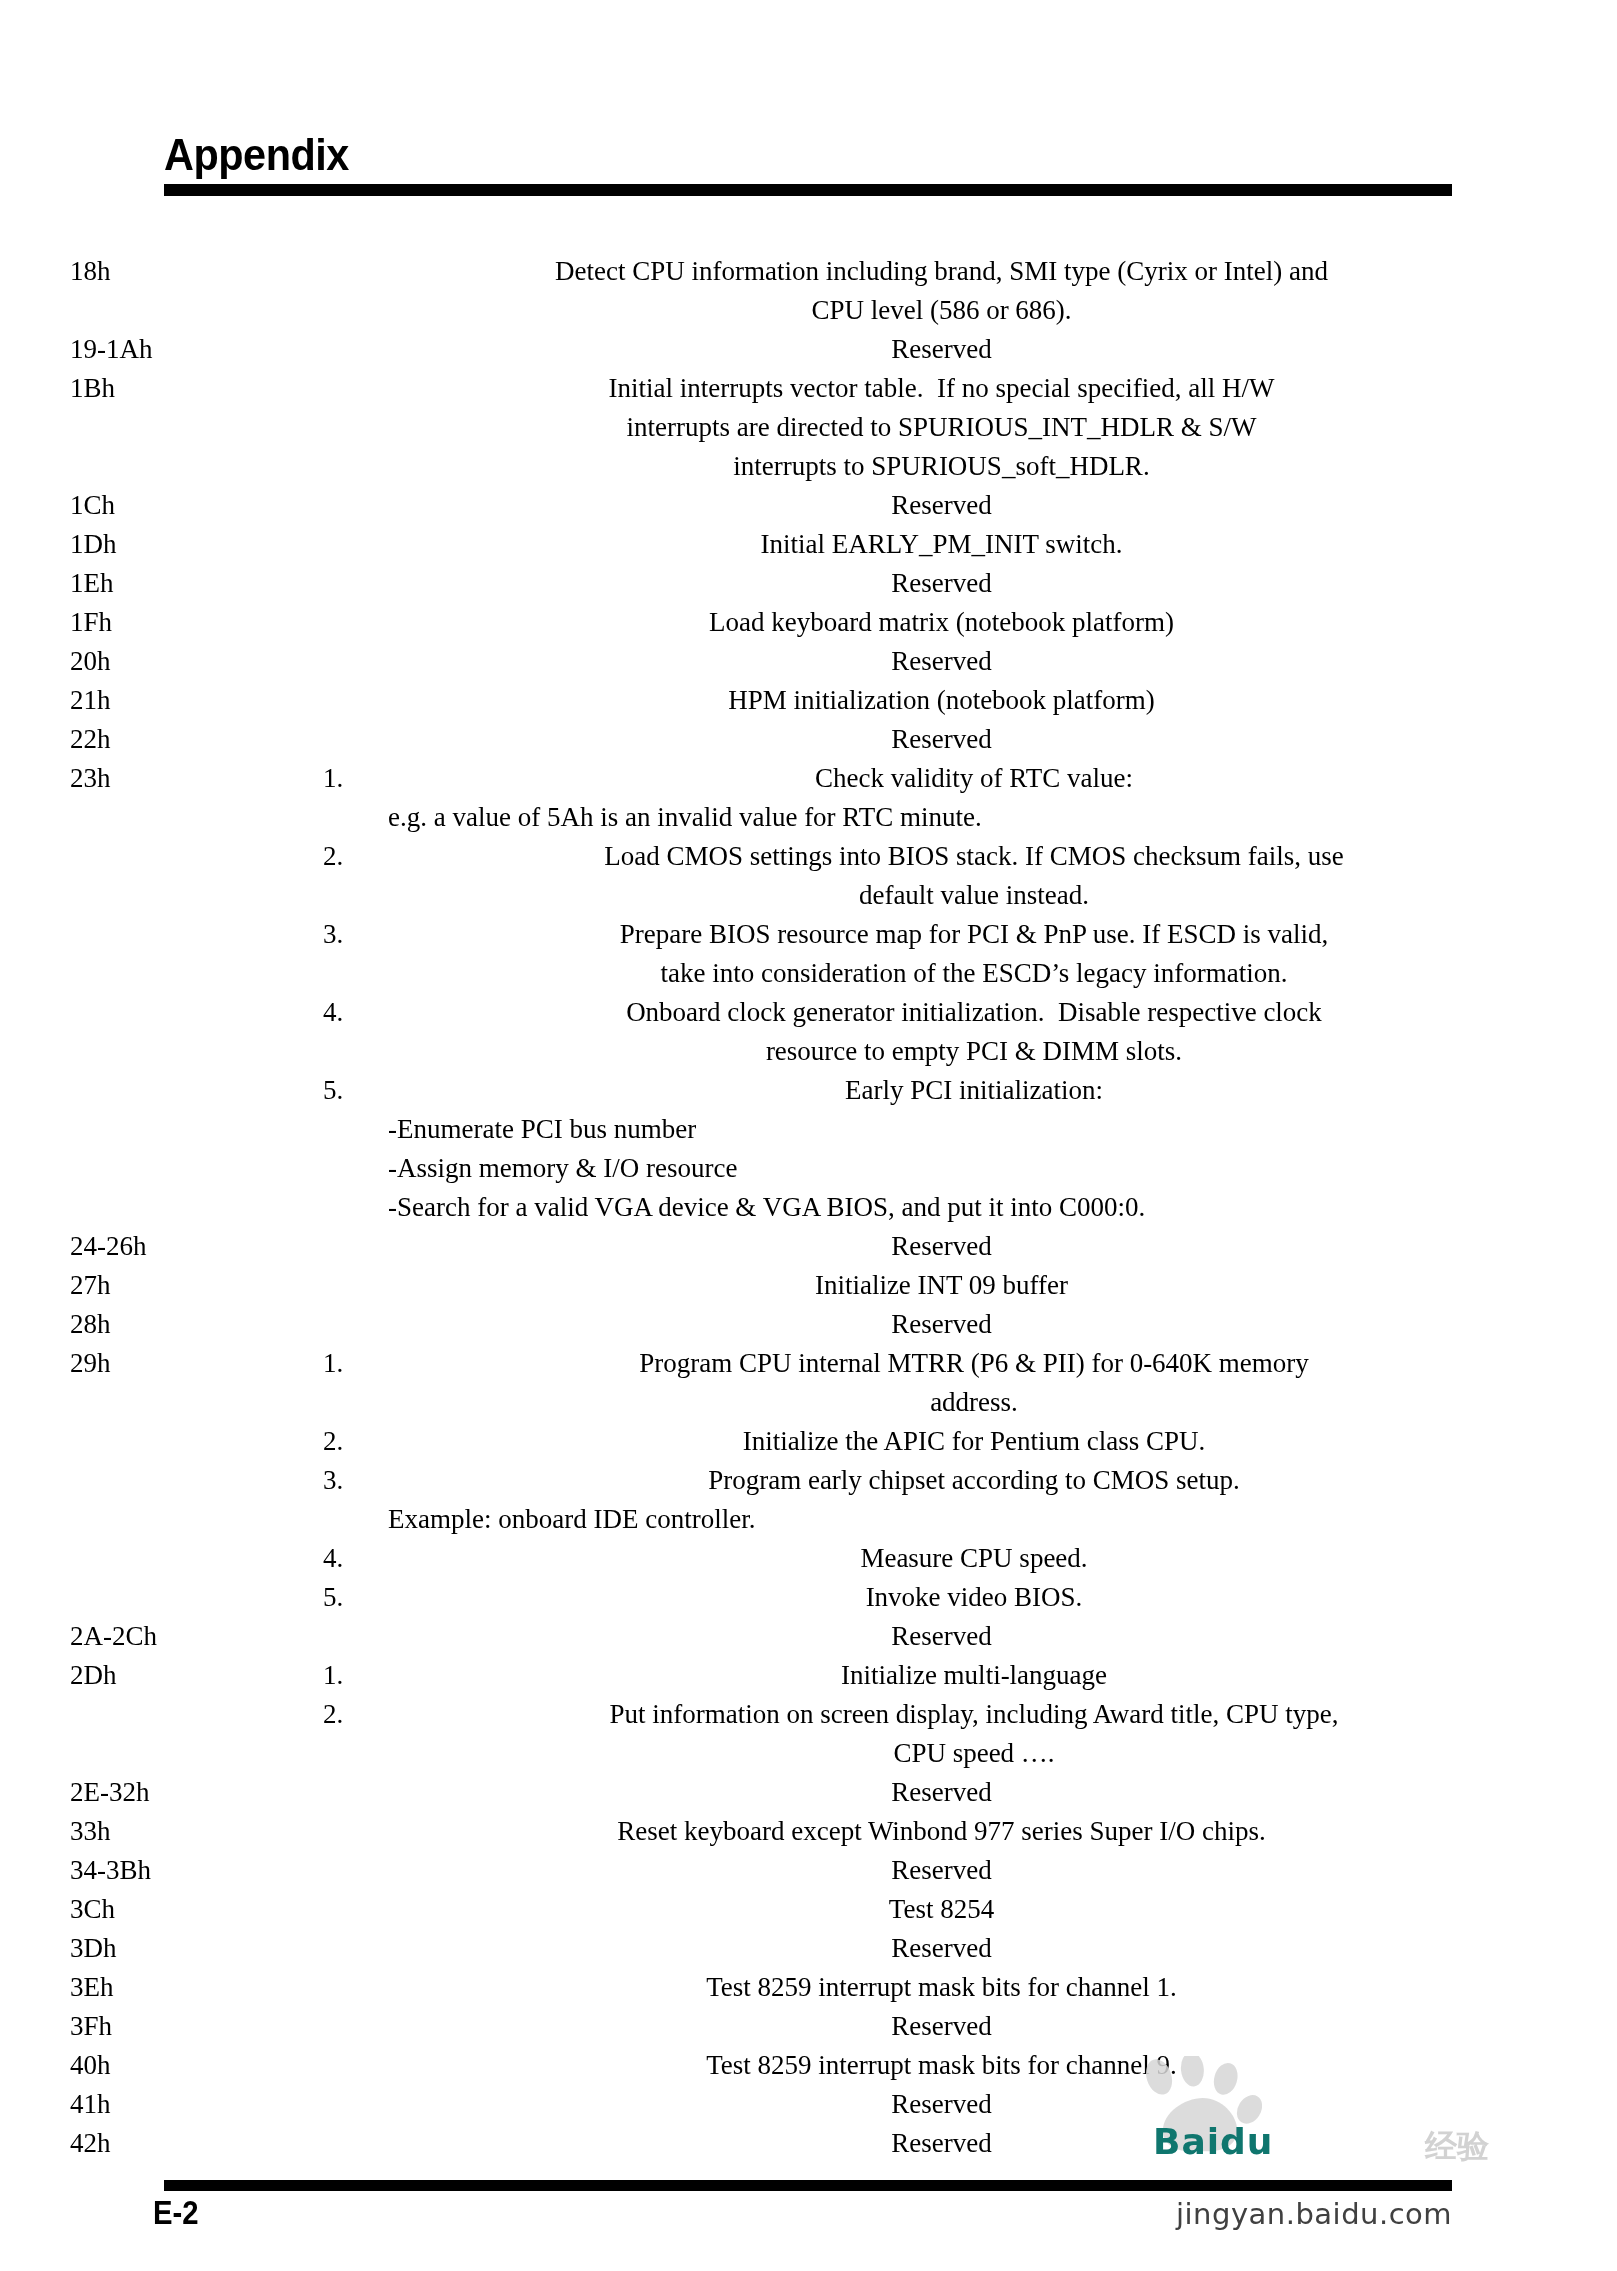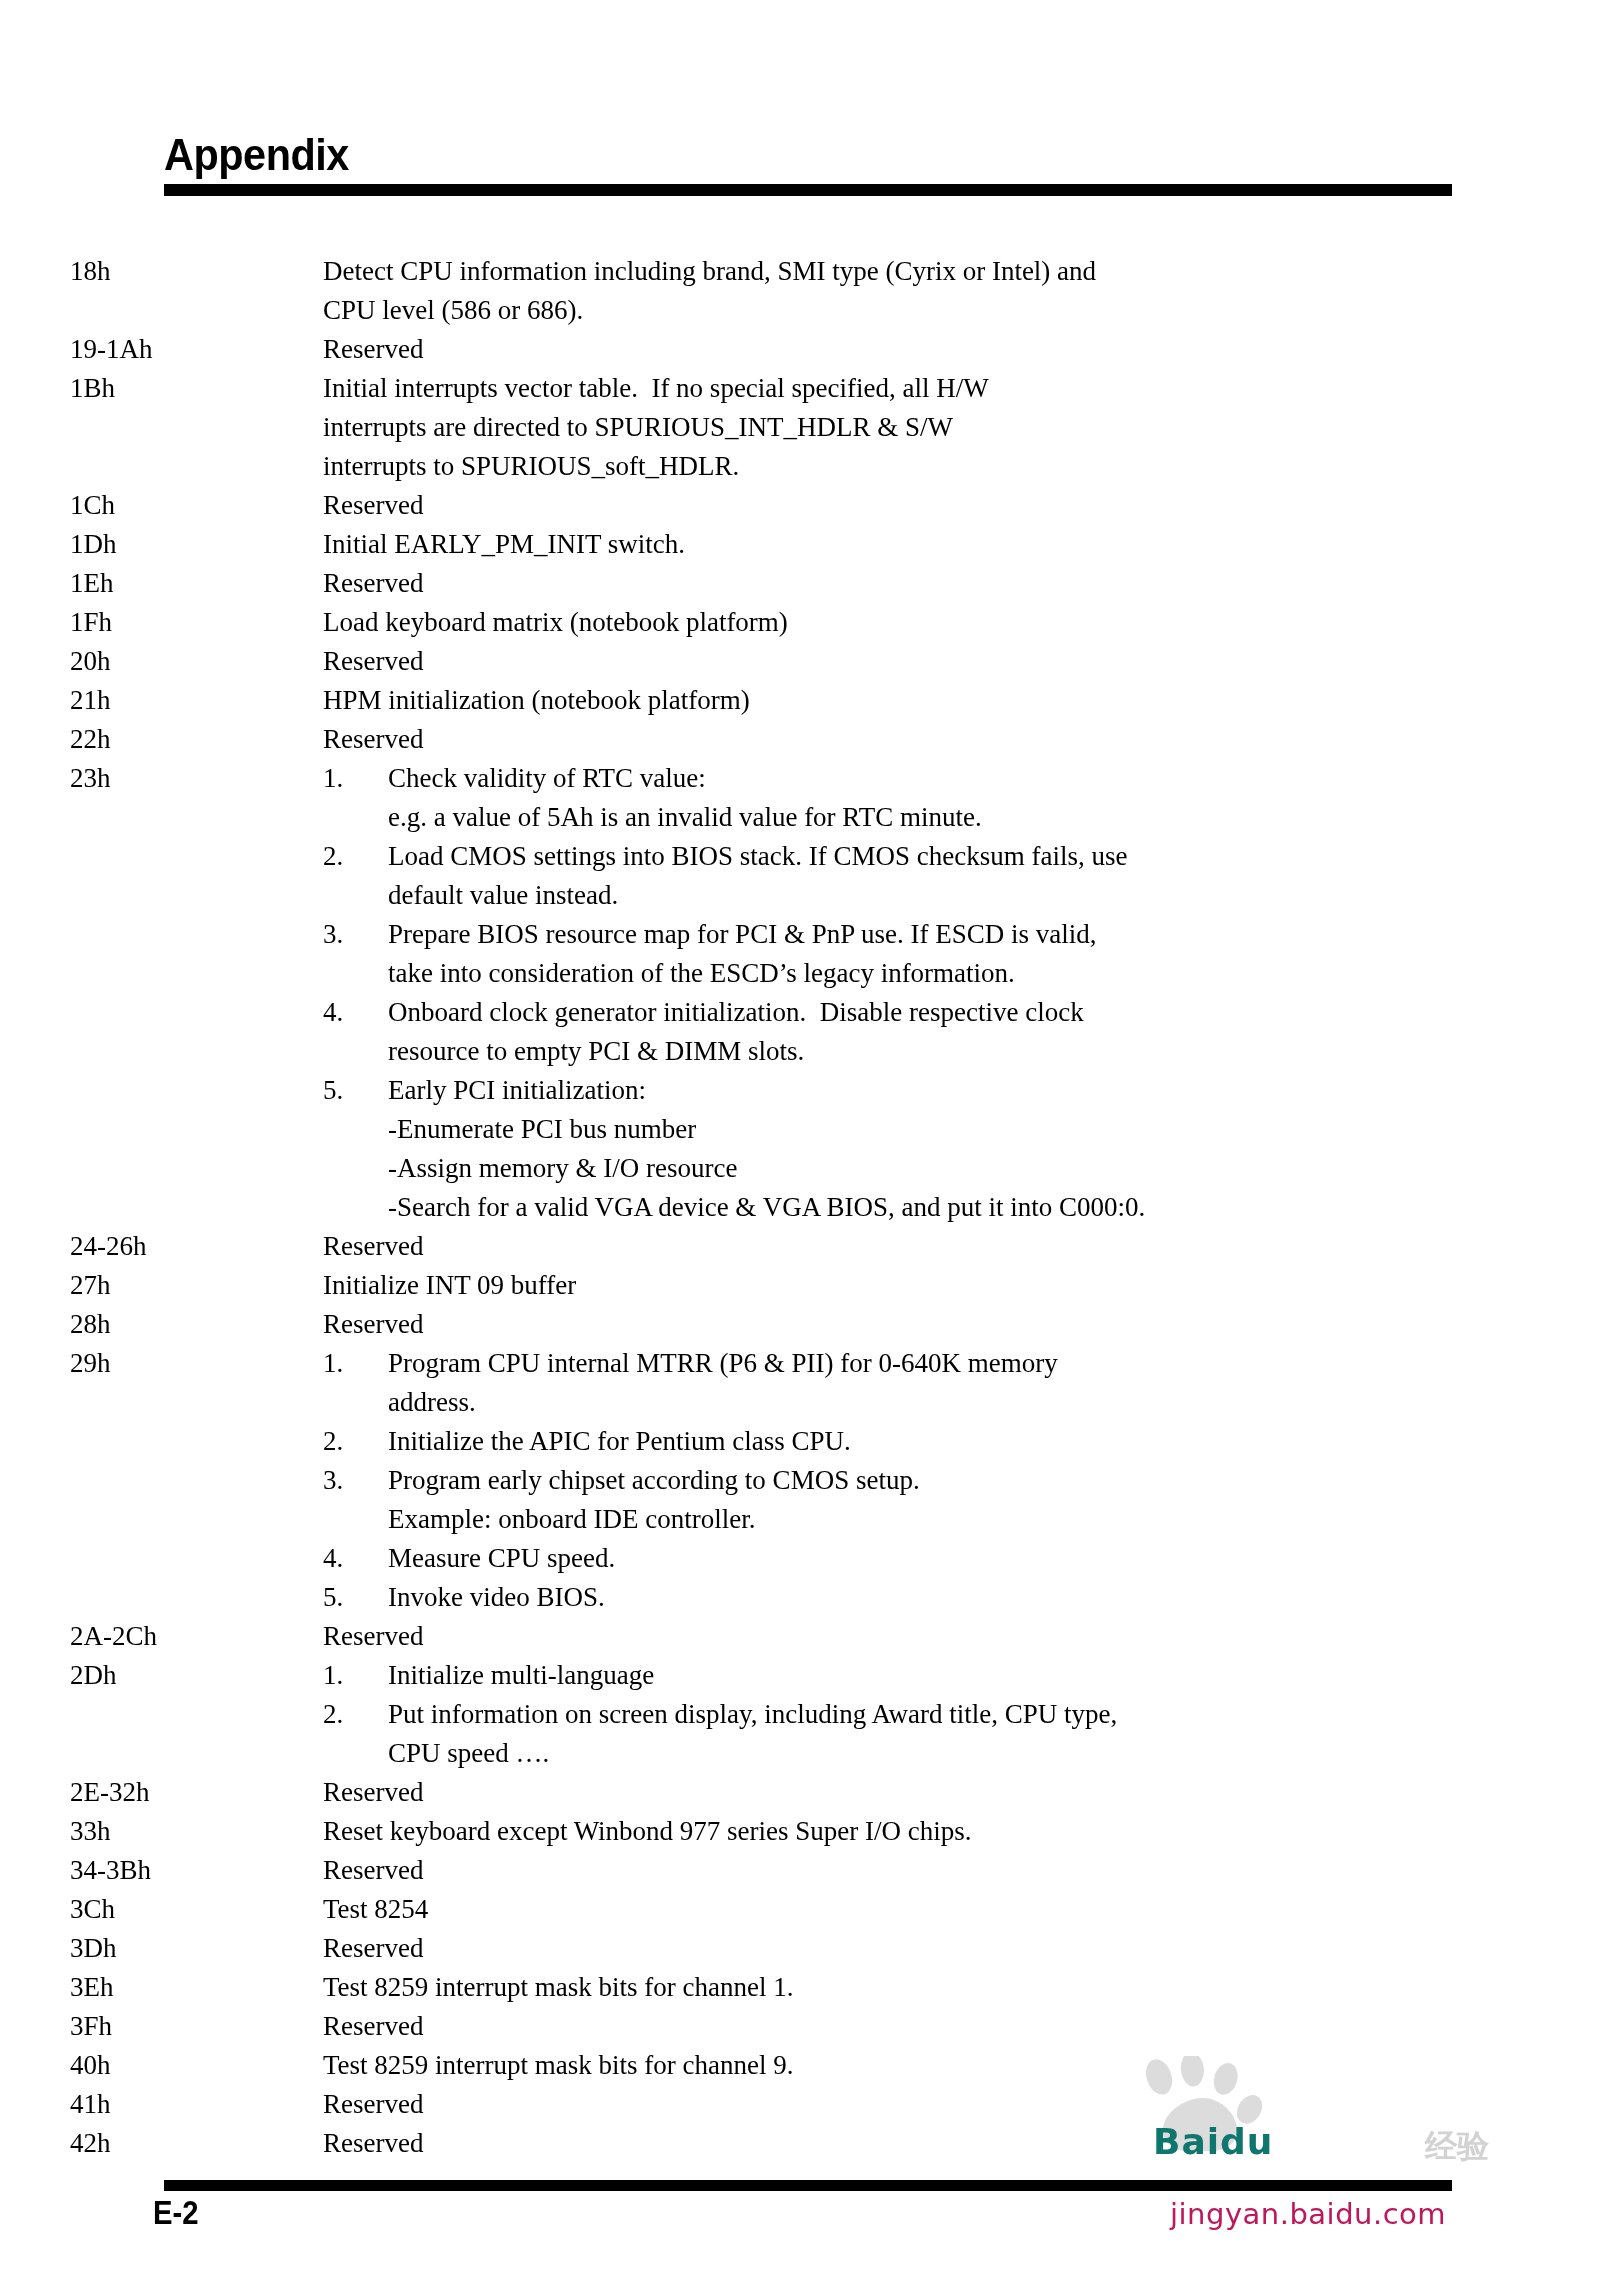--- a/index.html
+++ b/index.html
@@ -61,20 +61,21 @@
     padding-left: 70px;
     box-sizing: border-box;
     white-space: nowrap;
   }
   .desc-cell {
     flex: 1 1 auto;
     padding-right: 57px;
   }
   .desc-line {
     white-space: pre-wrap;
+    text-align: center;
   }
 
   
   .num-list {
     display: block;
   }
   .num-item {
     display: flex;
     align-items: flex-start;
   }
@@ -144,25 +145,25 @@
     left: 287px;
     top: 69px;
     font-family: "DejaVu Sans", sans-serif;
     font-weight: bold;
     font-size: 32px;
     color: #d2d2d2;
     white-space: nowrap;
   }
   .wm-url {
     position: absolute;
-    left: 32px;
+    left: 38px;
     top: 141px;
     font-family: "DejaVu Sans", sans-serif;
     font-size: 29px;
-    color: #be185d;
+    color: #404040;
     letter-spacing: 0.5px;
     white-space: nowrap;
   }
 </style>
 </head>
 <body>
 
 <div class="page">
 
   <div class="header-title">Appendix</div>

